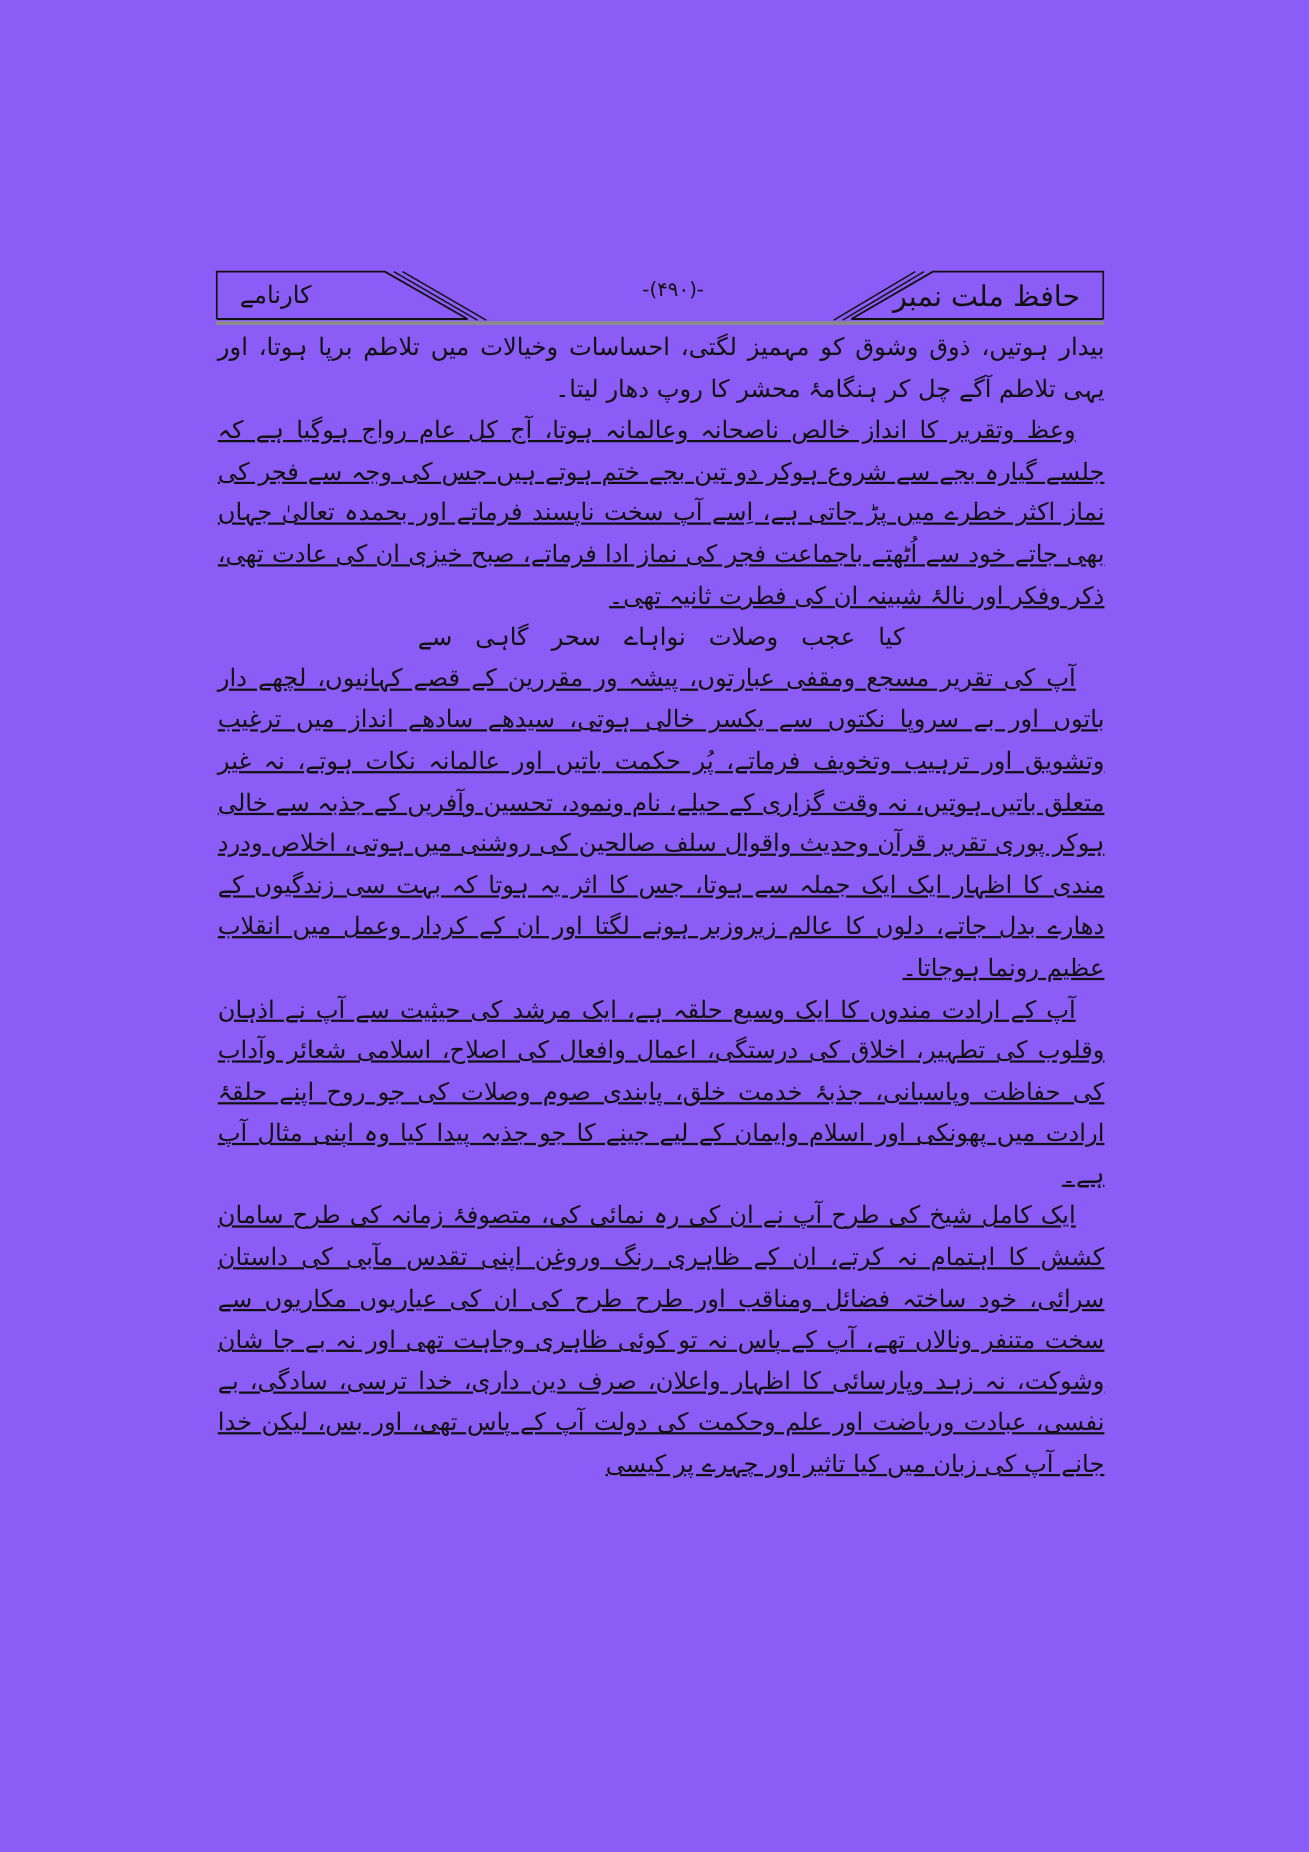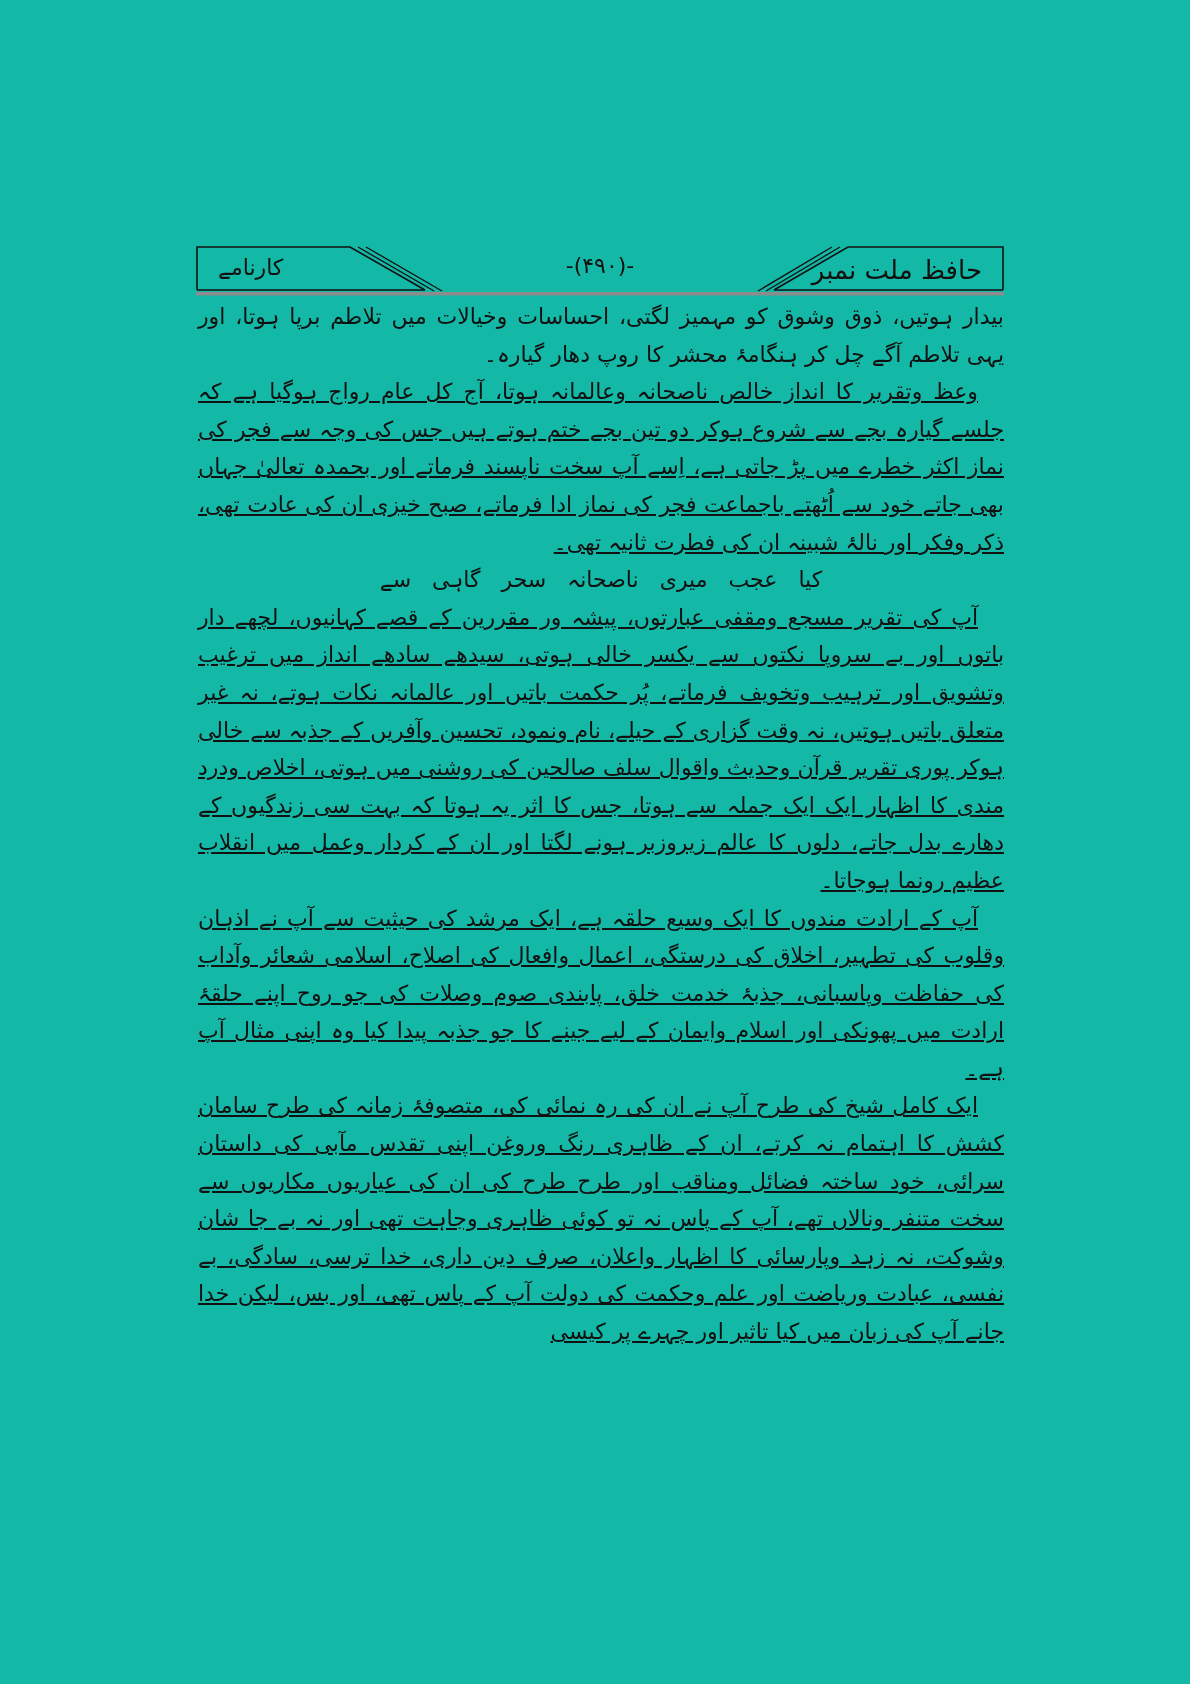--- a/index.html
+++ b/index.html
@@ -1,24 +1,24 @@
 <!DOCTYPE html>
 <html><head>
   <meta charset="utf-8">
   <style>
     html, body { margin: 0; padding: 0; background: #ffffff; }
     body { width: 1190px; height: 1684px; position: relative; overflow: hidden; }
-    .page { position: absolute; left: 0; top: 0; width: 1190px; height: 1684px; background: #14b8a6; }
+    .page { position: absolute; left: 0; top: 0; width: 1190px; height: 1684px; background: #8b5cf6; }
 
     .header { position: absolute; left: 196px; top: 245px; width: 808px; height: 52px; }
     .header svg { position: absolute; left: 0; top: 0; width: 808px; height: 52px; }
     .hdr-text { position: absolute; font-family: "DejaVu Sans", sans-serif; color: #111; direction: rtl; white-space: nowrap; }
     .hdr-left { left: 22px; top: 10px; font-size: 22px; }
     .hdr-right { right: 22px; top: 10px; font-size: 26px; }
-    .hdr-page { left: 0; width: 808px; text-align: center; top: 8px; font-size: 22px; direction: ltr; }
+    .hdr-page { left: 12px; width: 808px; text-align: center; top: 8px; font-size: 18px; direction: ltr; }
 
     .body-text {
       position: absolute; left: 198px; top: 298px; width: 806px;
       direction: rtl; font-family: "DejaVu Sans", sans-serif; color: #111;
       font-size: 22px; line-height: 37.6px; text-align: justify;
     }
     .para { margin: 0; text-align: justify; text-align-last: right; }
     .para.indent { text-indent: 26px; text-decoration: underline; }
     .verse { text-align: center; margin: 0; word-spacing: 14px; }
   </style>
@@ -41,21 +41,21 @@
       <line x1="636" y1="2" x2="562" y2="46" stroke="#111" stroke-width="1.3"></line>
 
       <rect x="0" y="47" width="808" height="3.5" fill="#8c8c8c"></rect>
     </svg>
     <div class="hdr-text hdr-left">کارنامے</div>
     <div class="hdr-text hdr-page">-(۴۹۰)-</div>
     <div class="hdr-text hdr-right">حافظ ملت نمبر</div>
   </div>
 
   <div class="body-text">
-    <p class="para">بیدار ہوتیں، ذوق وشوق کو مہمیز لگتی، احساسات وخیالات میں تلاطم برپا ہوتا، اور یہی تلاطم آگے چل کر ہنگامۂ محشر کا روپ دھار گیارہ۔</p>
+    <p class="para">بیدار ہوتیں، ذوق وشوق کو مہمیز لگتی، احساسات وخیالات میں تلاطم برپا ہوتا، اور یہی تلاطم آگے چل کر ہنگامۂ محشر کا روپ دھار لیتا۔</p>
     <p class="para indent">وعظ وتقریر کا انداز خالص ناصحانہ وعالمانہ ہوتا، آج کل عام رواج ہوگیا ہے کہ جلسے گیارہ بجے سے شروع ہوکر دو تین بجے ختم ہوتے ہیں جس کی وجہ سے فجر کی نماز اکثر خطرے میں پڑ جاتی ہے، اِسے آپ سخت ناپسند فرماتے اور بحمدہ تعالیٰ جہاں بھی جاتے خود سے اُٹھتے باجماعت فجر کی نماز ادا فرماتے، صبح خیزی ان کی عادت تھی، ذکر وفکر اور نالۂ شبینہ ان کی فطرت ثانیہ تھی۔</p>
-    <p class="verse">کیا عجب میری ناصحانہ سحر گاہی سے</p>
+    <p class="verse">کیا عجب وصلات نواہاے سحر گاہی سے</p>
     <p class="para indent">آپ کی تقریر مسجع ومقفی عبارتوں، پیشہ ور مقررین کے قصے کہانیوں، لچھے دار باتوں اور بے سروپا نکتوں سے یکسر خالی ہوتی، سیدھے سادھے انداز میں ترغیب وتشویق اور ترہیب وتخویف فرماتے، پُر حکمت باتیں اور عالمانہ نکات ہوتے، نہ غیر متعلق باتیں ہوتیں، نہ وقت گزاری کے حیلے، نام ونمود، تحسین وآفریں کے جذبہ سے خالی ہوکر پوری تقریر قرآن وحدیث واقوال سلف صالحین کی روشنی میں ہوتی، اخلاص ودرد مندی کا اظہار ایک ایک جملہ سے ہوتا، جس کا اثر یہ ہوتا کہ بہت سی زندگیوں کے دھارے بدل جاتے، دلوں کا عالم زیروزبر ہونے لگتا اور ان کے کردار وعمل میں انقلاب عظیم رونما ہوجاتا۔</p>
     <p class="para indent">آپ کے ارادت مندوں کا ایک وسیع حلقہ ہے، ایک مرشد کی حیثیت سے آپ نے اذہان وقلوب کی تطہیر، اخلاق کی درستگی، اعمال وافعال کی اصلاح، اسلامی شعائر وآداب کی حفاظت وپاسبانی، جذبۂ خدمت خلق، پابندی صوم وصلات کی جو روح اپنے حلقۂ ارادت میں پھونکی اور اسلام وایمان کے لیے جینے کا جو جذبہ پیدا کیا وہ اپنی مثال آپ ہے۔</p>
     <p class="para indent">ایک کامل شیخ کی طرح آپ نے ان کی رہ نمائی کی، متصوفۂ زمانہ کی طرح سامان کشش کا اہتمام نہ کرتے، ان کے ظاہری رنگ وروغن اپنی تقدس مآبی کی داستان سرائی، خود ساختہ فضائل ومناقب اور طرح طرح کی ان کی عیاریوں مکاریوں سے سخت متنفر ونالاں تھے، آپ کے پاس نہ تو کوئی ظاہری وجاہت تھی اور نہ بے جا شان وشوکت، نہ زہد وپارسائی کا اظہار واعلان، صرف دین داری، خدا ترسی، سادگی، بے نفسی، عبادت وریاضت اور علم وحکمت کی دولت آپ کے پاس تھی، اور بس، لیکن خدا جانے آپ کی زبان میں کیا تاثیر اور چہرے پر کیسی</p>
   </div>
 
 </div>
 
 </body></html>

